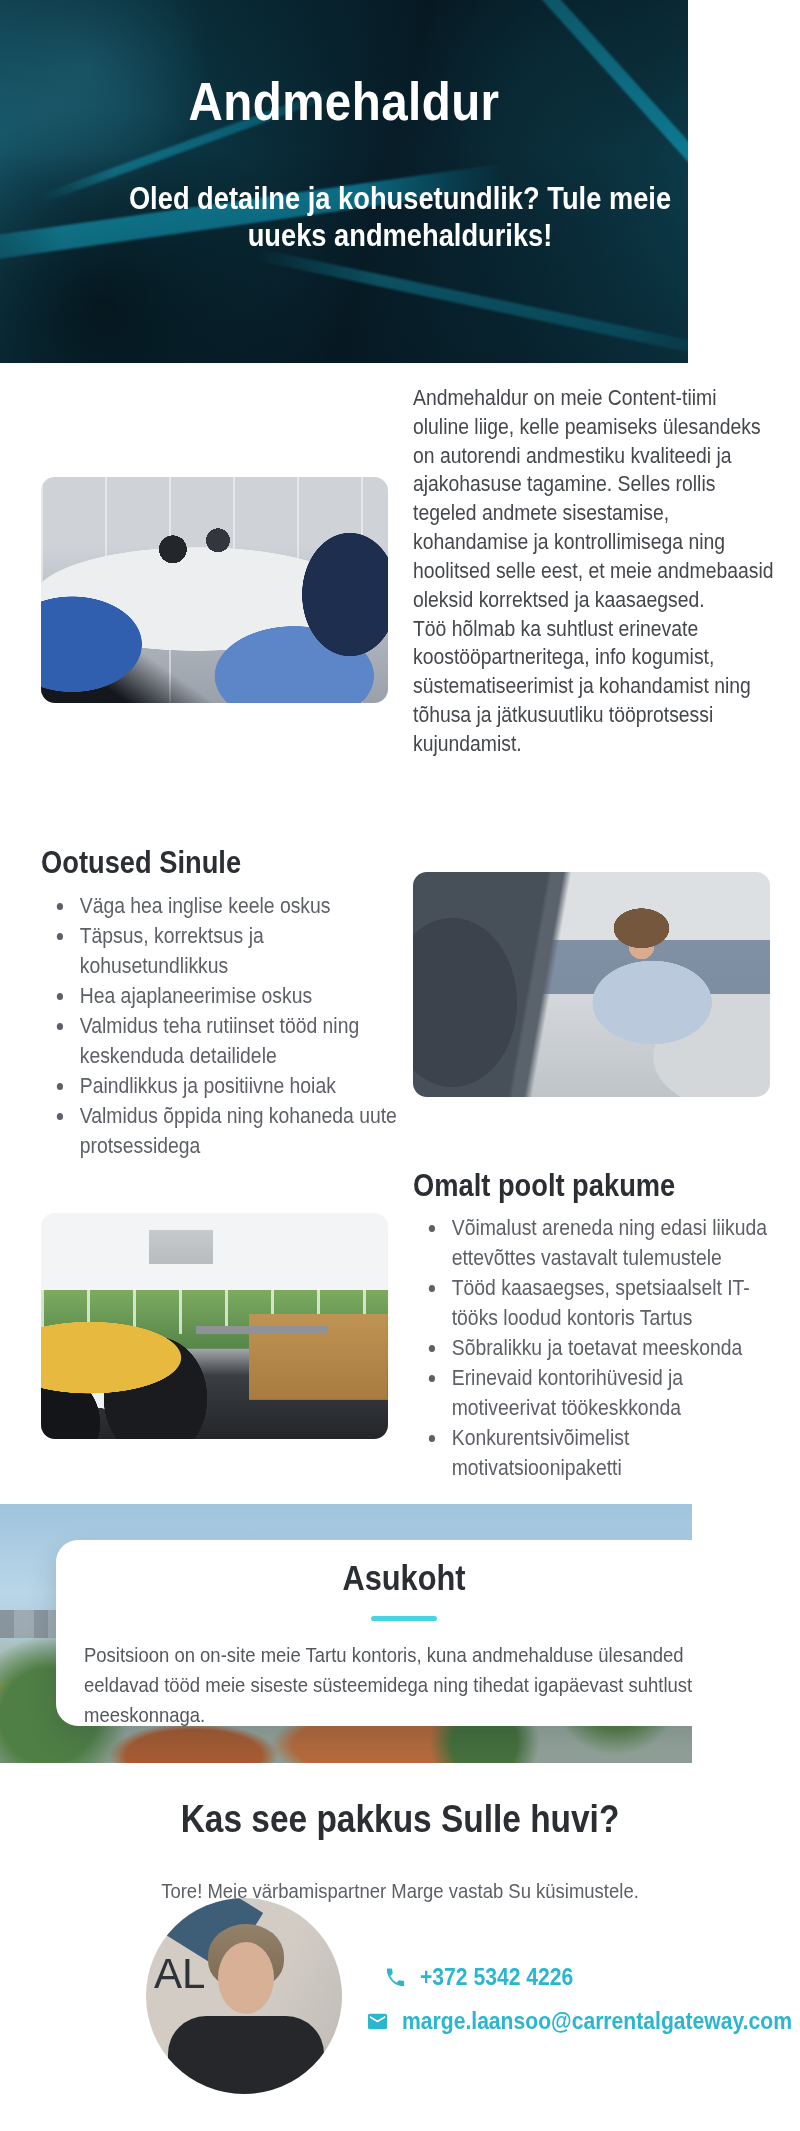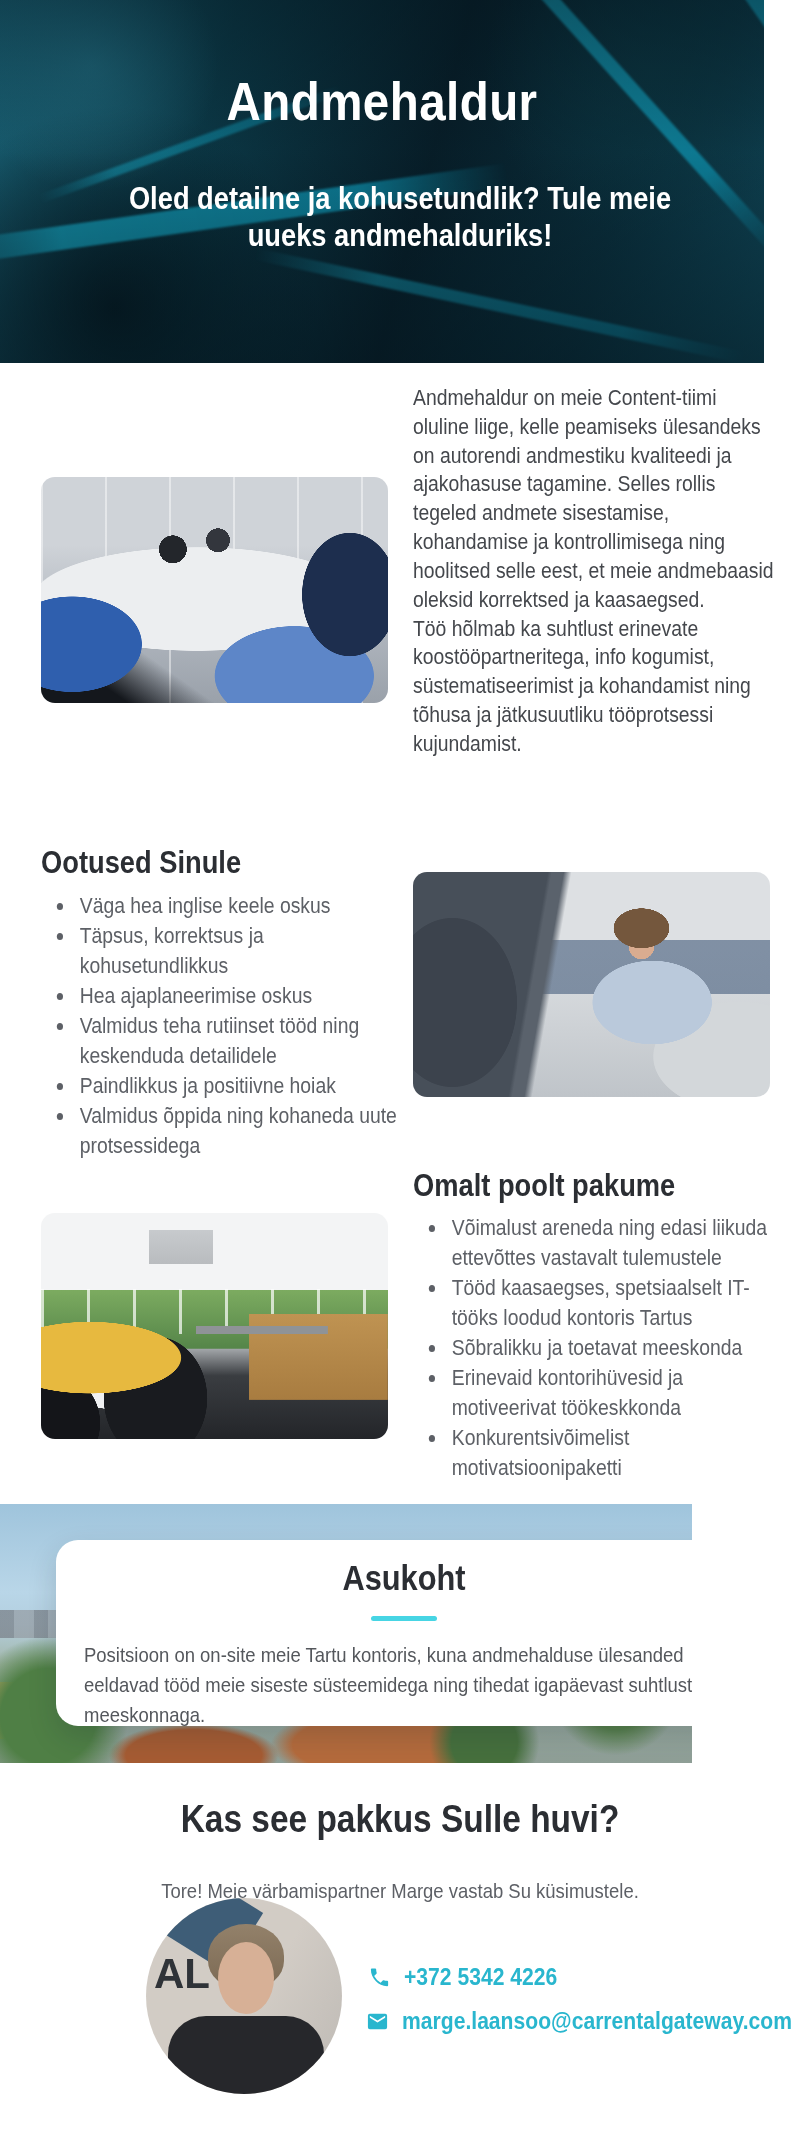--- a/index.html
+++ b/index.html
@@ -2,21 +2,21 @@
 <html><head>
 <meta charset="utf-8">
 <style>
   html,body{margin:0;padding:0;background:#ffffff;}
   #page{position:relative;width:800px;height:2131px;margin:0 auto;background:#ffffff;
         font-family:"Liberation Sans",sans-serif;overflow:hidden;}
   .cx{transform:scaleX(.88);transform-origin:0 0;}
   .cxc{transform:scaleX(.88);transform-origin:50% 0;}
 
   
-  .hero{position:absolute;left:0;top:0;width:764px;height:363px;overflow:hidden;
+  .hero{position:absolute;left:0;top:0;width:688px;height:363px;overflow:hidden;
         background:
           radial-gradient(circle 180px at 12% 18%, rgba(47,142,166,.55), transparent 70%),
           radial-gradient(circle 220px at 85% 20%, rgba(13,58,70,.9), transparent 75%),
           radial-gradient(circle 260px at 15% 85%, rgba(5,24,32,.95), transparent 78%),
           linear-gradient(105deg,#1d6f85 0%,#0d3f4e 28%,#081f2a 55%,#0b3240 78%,#114c5e 100%);}
   .road{position:absolute;height:18px;filter:blur(1px);opacity:.8;
         background:linear-gradient(90deg,rgba(24,180,210,0),#18b4d2 25%,#0fa2c2 75%,rgba(24,180,210,0));}
   .road.r1{left:-90px;top:205px;width:600px;transform:rotate(-8deg);height:24px;}
   .road.r2{left:580px;top:10px;width:380px;transform:rotate(55deg);}
   .road.r3{left:400px;top:80px;width:460px;transform:rotate(48deg);height:14px;}
@@ -105,31 +105,31 @@
 
   
   .c-heading{position:absolute;left:0;top:1798px;width:100%;text-align:center;margin:0;
         color:#2b2e33;font-size:38px;font-weight:700;}
   .c-sub{position:absolute;left:0;top:1879px;width:100%;text-align:center;color:#5d6066;
         font-size:21px;font-weight:500;}
   .avatar{position:absolute;left:146px;top:1898px;width:196px;height:196px;border-radius:50%;
         overflow:hidden;background:linear-gradient(120deg,#d2ccc5 0 55%,#bdb9b4 100%);}
   .avatar .stripe{position:absolute;left:-40px;top:-30px;width:150px;height:70px;
         background:#3e5d77;transform:rotate(32deg);}
-  .avatar .bg-letters{position:absolute;left:8px;top:52px;color:#2f3338;font-size:42px;font-weight:700;}
+  .avatar .bg-letters{position:absolute;left:8px;top:52px;color:#2f3338;font-size:42px;font-weight:400;}
   .avatar .hair{position:absolute;left:62px;top:26px;width:76px;height:64px;border-radius:50% 50% 42% 42%;
         background:linear-gradient(180deg,#93816a,#7c6a54);}
   .avatar .face{position:absolute;left:72px;top:44px;width:56px;height:72px;border-radius:50%;
         background:#d7b096;}
   .avatar .body{position:absolute;left:22px;top:118px;width:156px;height:90px;border-radius:38px 38px 0 0;
         background:#26272b;}
   .c-row{position:absolute;display:flex;align-items:center;gap:13px;}
   .c-row .glyph{flex:0 0 auto;width:23px;height:23px;}
   .c-row .ctext{color:#29b6ce;font-size:24px;font-weight:600;white-space:nowrap;}
-  .row-phone{left:368px;top:1963px;justify-content:space-between;}
+  .row-phone{left:384px;top:1963px;justify-content:space-between;}
   .row-email{left:366px;top:2007px;}
 </style>
 </head>
 <body>
 
 <div id="page">
 
   <div class="hero">
     <div class="road r1"></div>
     <div class="road r2"></div>

